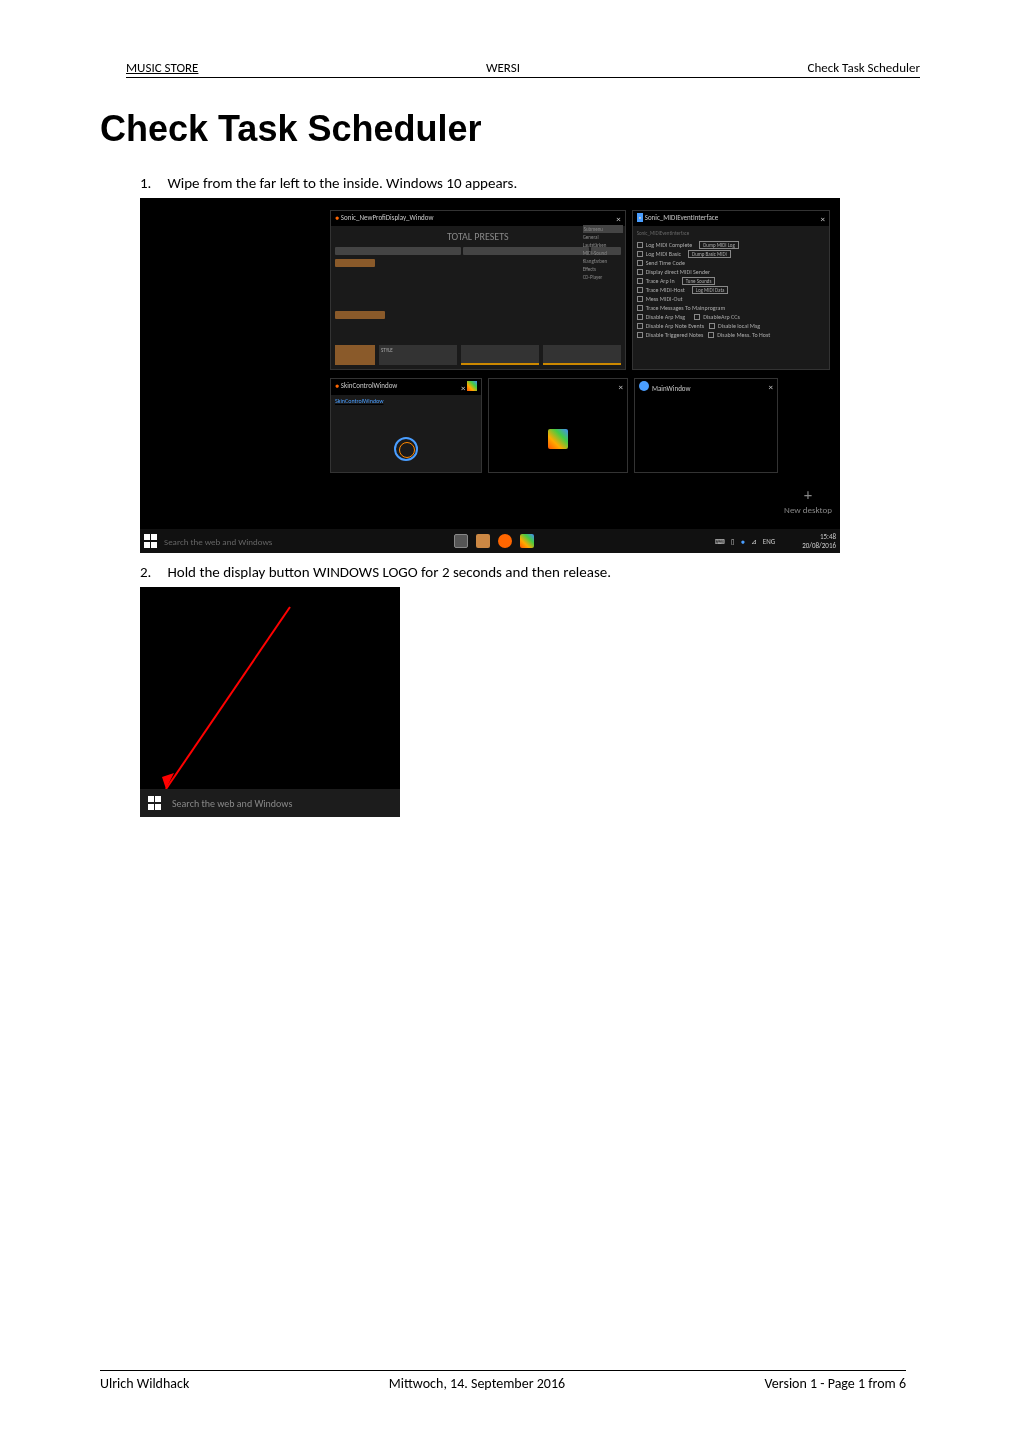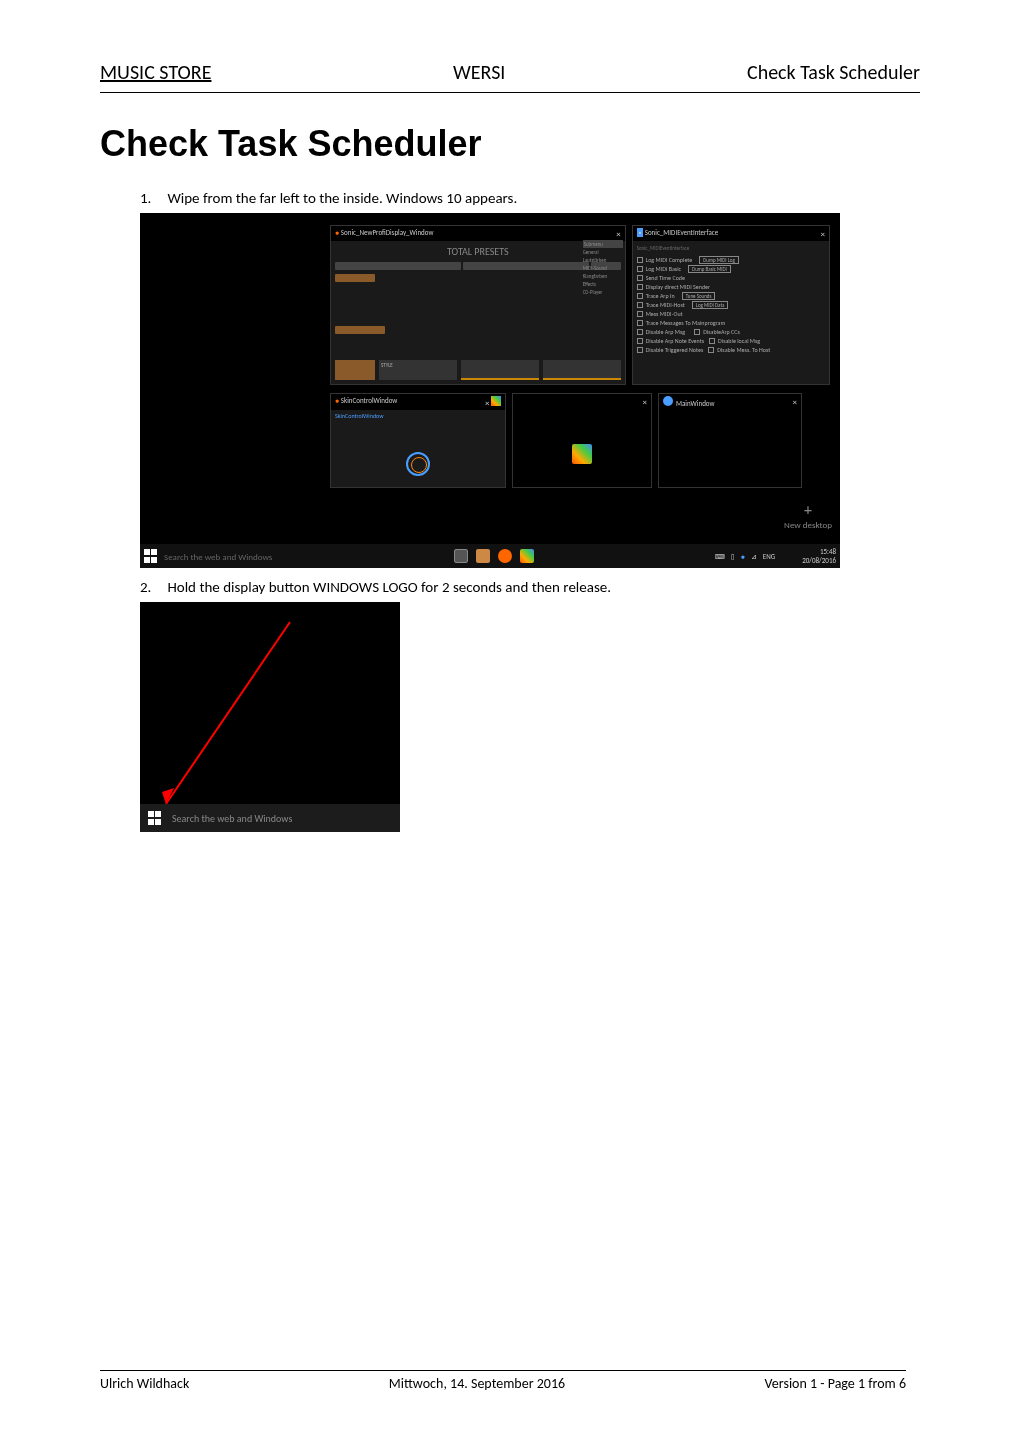--- a/index.html
+++ b/index.html
@@ -15,24 +15,25 @@
       position: relative;
     }
     .page {
       padding: 60px 100px 50px 100px;
       height: 100%;
       position: relative;
     }
     .header {
       display: flex;
       justify-content: space-between;
-      font-size: 20px;
+      font-size: 13px;
       border-bottom: 1px solid #000;
-      padding-bottom: 8px;
+      padding-bottom: 2px;
       margin-bottom: 30px;
+      margin-left: 26px;
     }
     .header-left {
       text-decoration: underline;
     }
     .title {
       font-family: Arial, sans-serif;
       font-size: 36px;
       font-weight: bold;
       margin-bottom: 24px;
     }
@@ -169,21 +170,22 @@
       display: flex;
       gap: 6px;
     }
     .win3, .win4, .win5 {
       background: #1a1a1a;
       border: 1px solid #333;
       height: 95px;
       position: relative;
     }
     .win3 {
-      width: 176px;
+      width: 152px;
+      text-decoration: underline;
     }
     .win4 {
       width: 140px;
       background: #000;
     }
     .win5 {
       width: 144px;
       background: #000;
     }
     .win3-content {

